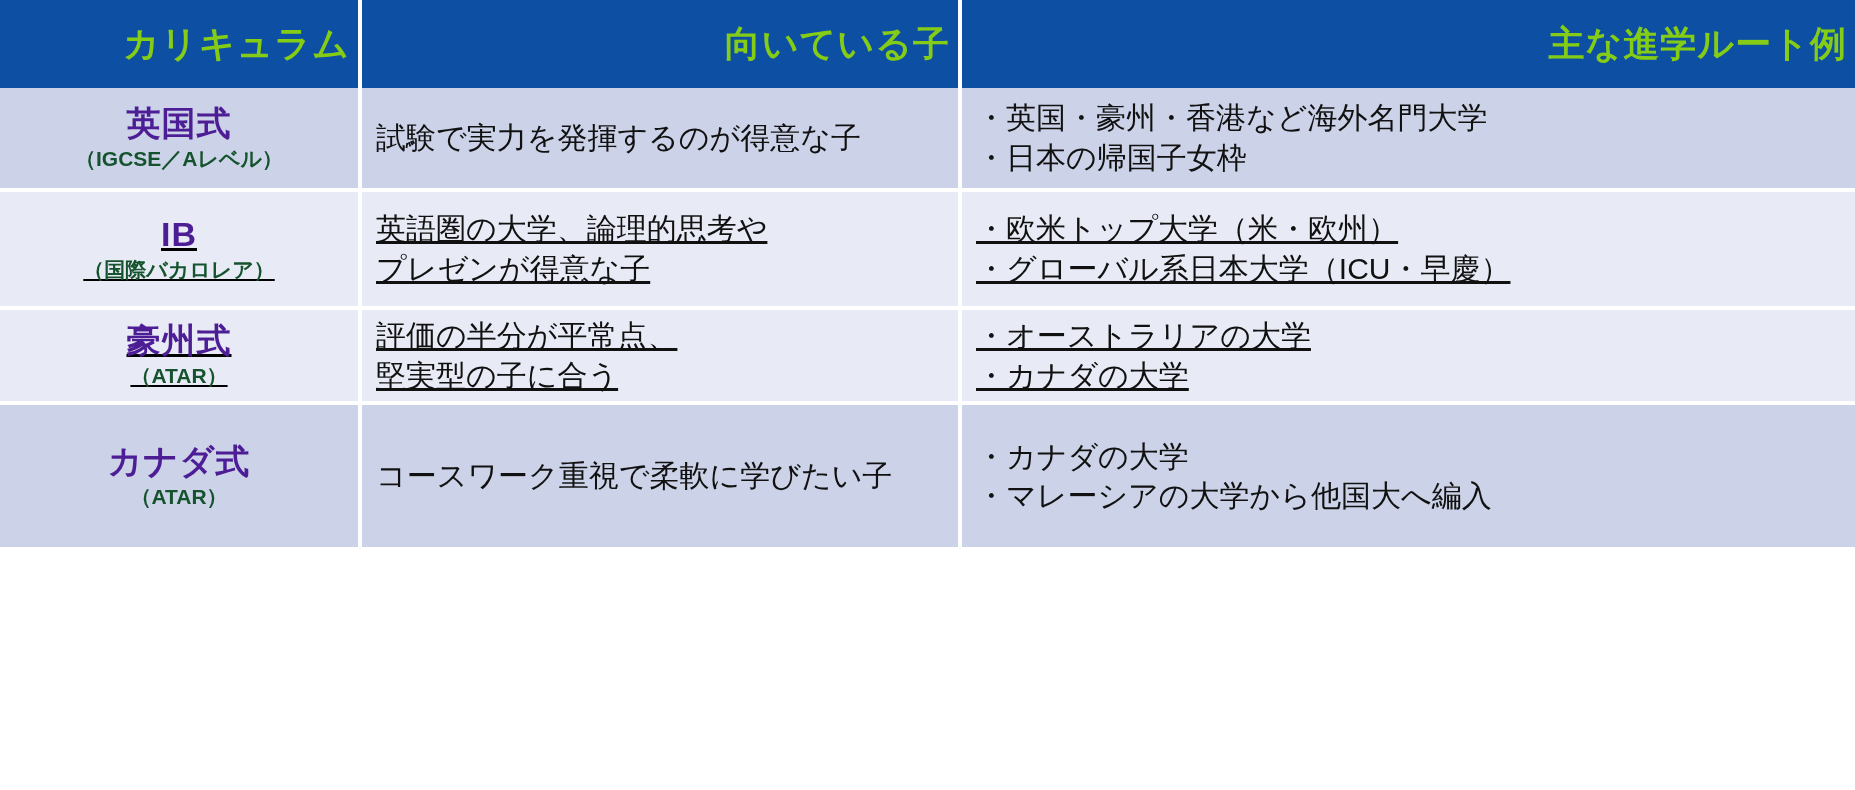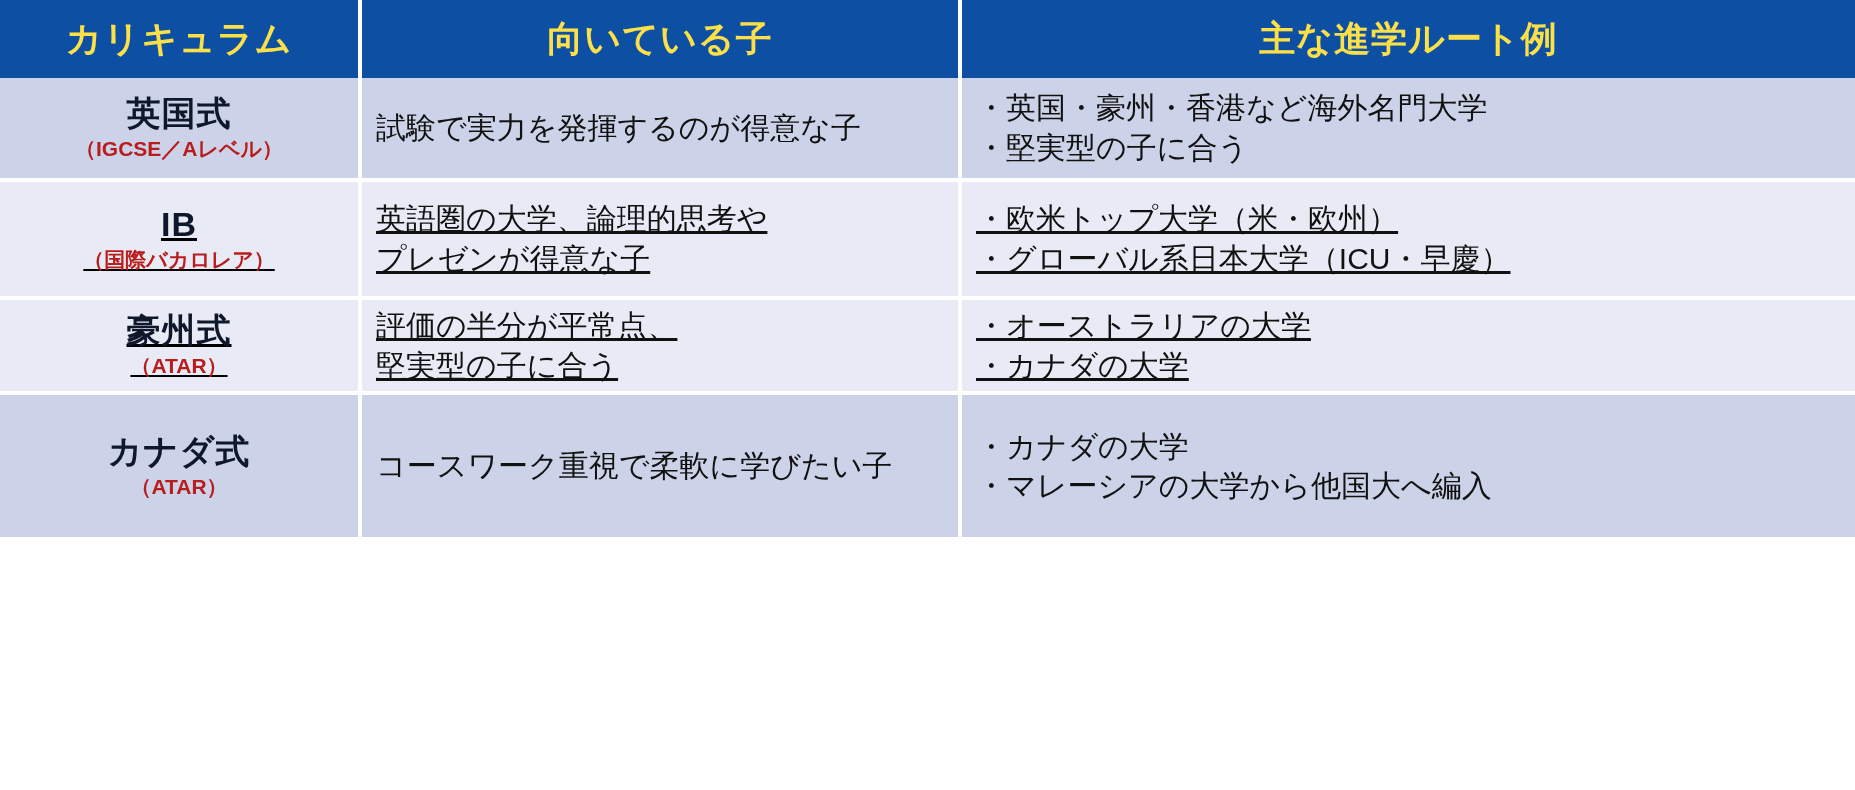--- a/index.html
+++ b/index.html
@@ -28,26 +28,26 @@
     table-layout: fixed;
   }
 
   col.col-curriculum { width: 362px; }
   col.col-fit        { width: 600px; }
   col.col-route      { width: 893px; }
 
   
   thead th {
     background: #0d50a3;
-    color: #fde047;
+    color: #84cc16;
     font-size: 36px;
     font-weight: bold;
-    text-align: center;
+    text-align: right;
     vertical-align: middle;
-    height: 78px;
+    height: 88px;
     padding: 0 8px;
     border-right: 4px solid #ffffff;
     letter-spacing: 1px;
   }
   thead th:last-child { border-right: none; margin-left: 40px; }
 
   
   tbody td {
     border-right: 4px solid #ffffff;
     border-bottom: 4px solid #ffffff;
@@ -61,29 +61,29 @@
   tbody tr.row-shade-dark td  { background: #ccd3e8; }
   tbody tr.row-shade-light td { background: #e8ebf5; text-decoration: underline; }
 
   td.cell-curriculum {
     text-align: center;
   }
   .curriculum-name {
     display: block;
     font-size: 34px;
     font-weight: bold;
-    color: #0f172a;
+    color: #4c1d95;
     line-height: 1.15;
     letter-spacing: 1px;
   }
   .curriculum-sub {
     display: block;
     font-size: 21px;
     font-weight: bold;
-    color: #b91c1c;
+    color: #14532d;
     line-height: 1.3;
     margin-top: 2px;
   }
 
   td.cell-fit,
   td.cell-route {
     font-size: 30px;
     color: #111111;
     line-height: 1.32;
     text-align: left;
@@ -121,21 +121,21 @@
       <tr class="row-shade-dark r1">
         <td class="cell-curriculum">
           <span class="curriculum-name">英国式</span>
           <span class="curriculum-sub">（IGCSE／Aレベル）</span>
         </td>
         <td class="cell-fit">
           <span class="line">試験で実力を発揮するのが得意な子</span>
         </td>
         <td class="cell-route">
           <span class="line">・英国・豪州・香港など海外名門大学</span>
-          <span class="line">・堅実型の子に合う</span>
+          <span class="line">・日本の帰国子女枠</span>
         </td>
       </tr>
 
       <tr class="row-shade-light r2">
         <td class="cell-curriculum">
           <span class="curriculum-name">IB</span>
           <span class="curriculum-sub">（国際バカロレア）</span>
         </td>
         <td class="cell-fit">
           <span class="line">英語圏の大学、論理的思考や</span>

